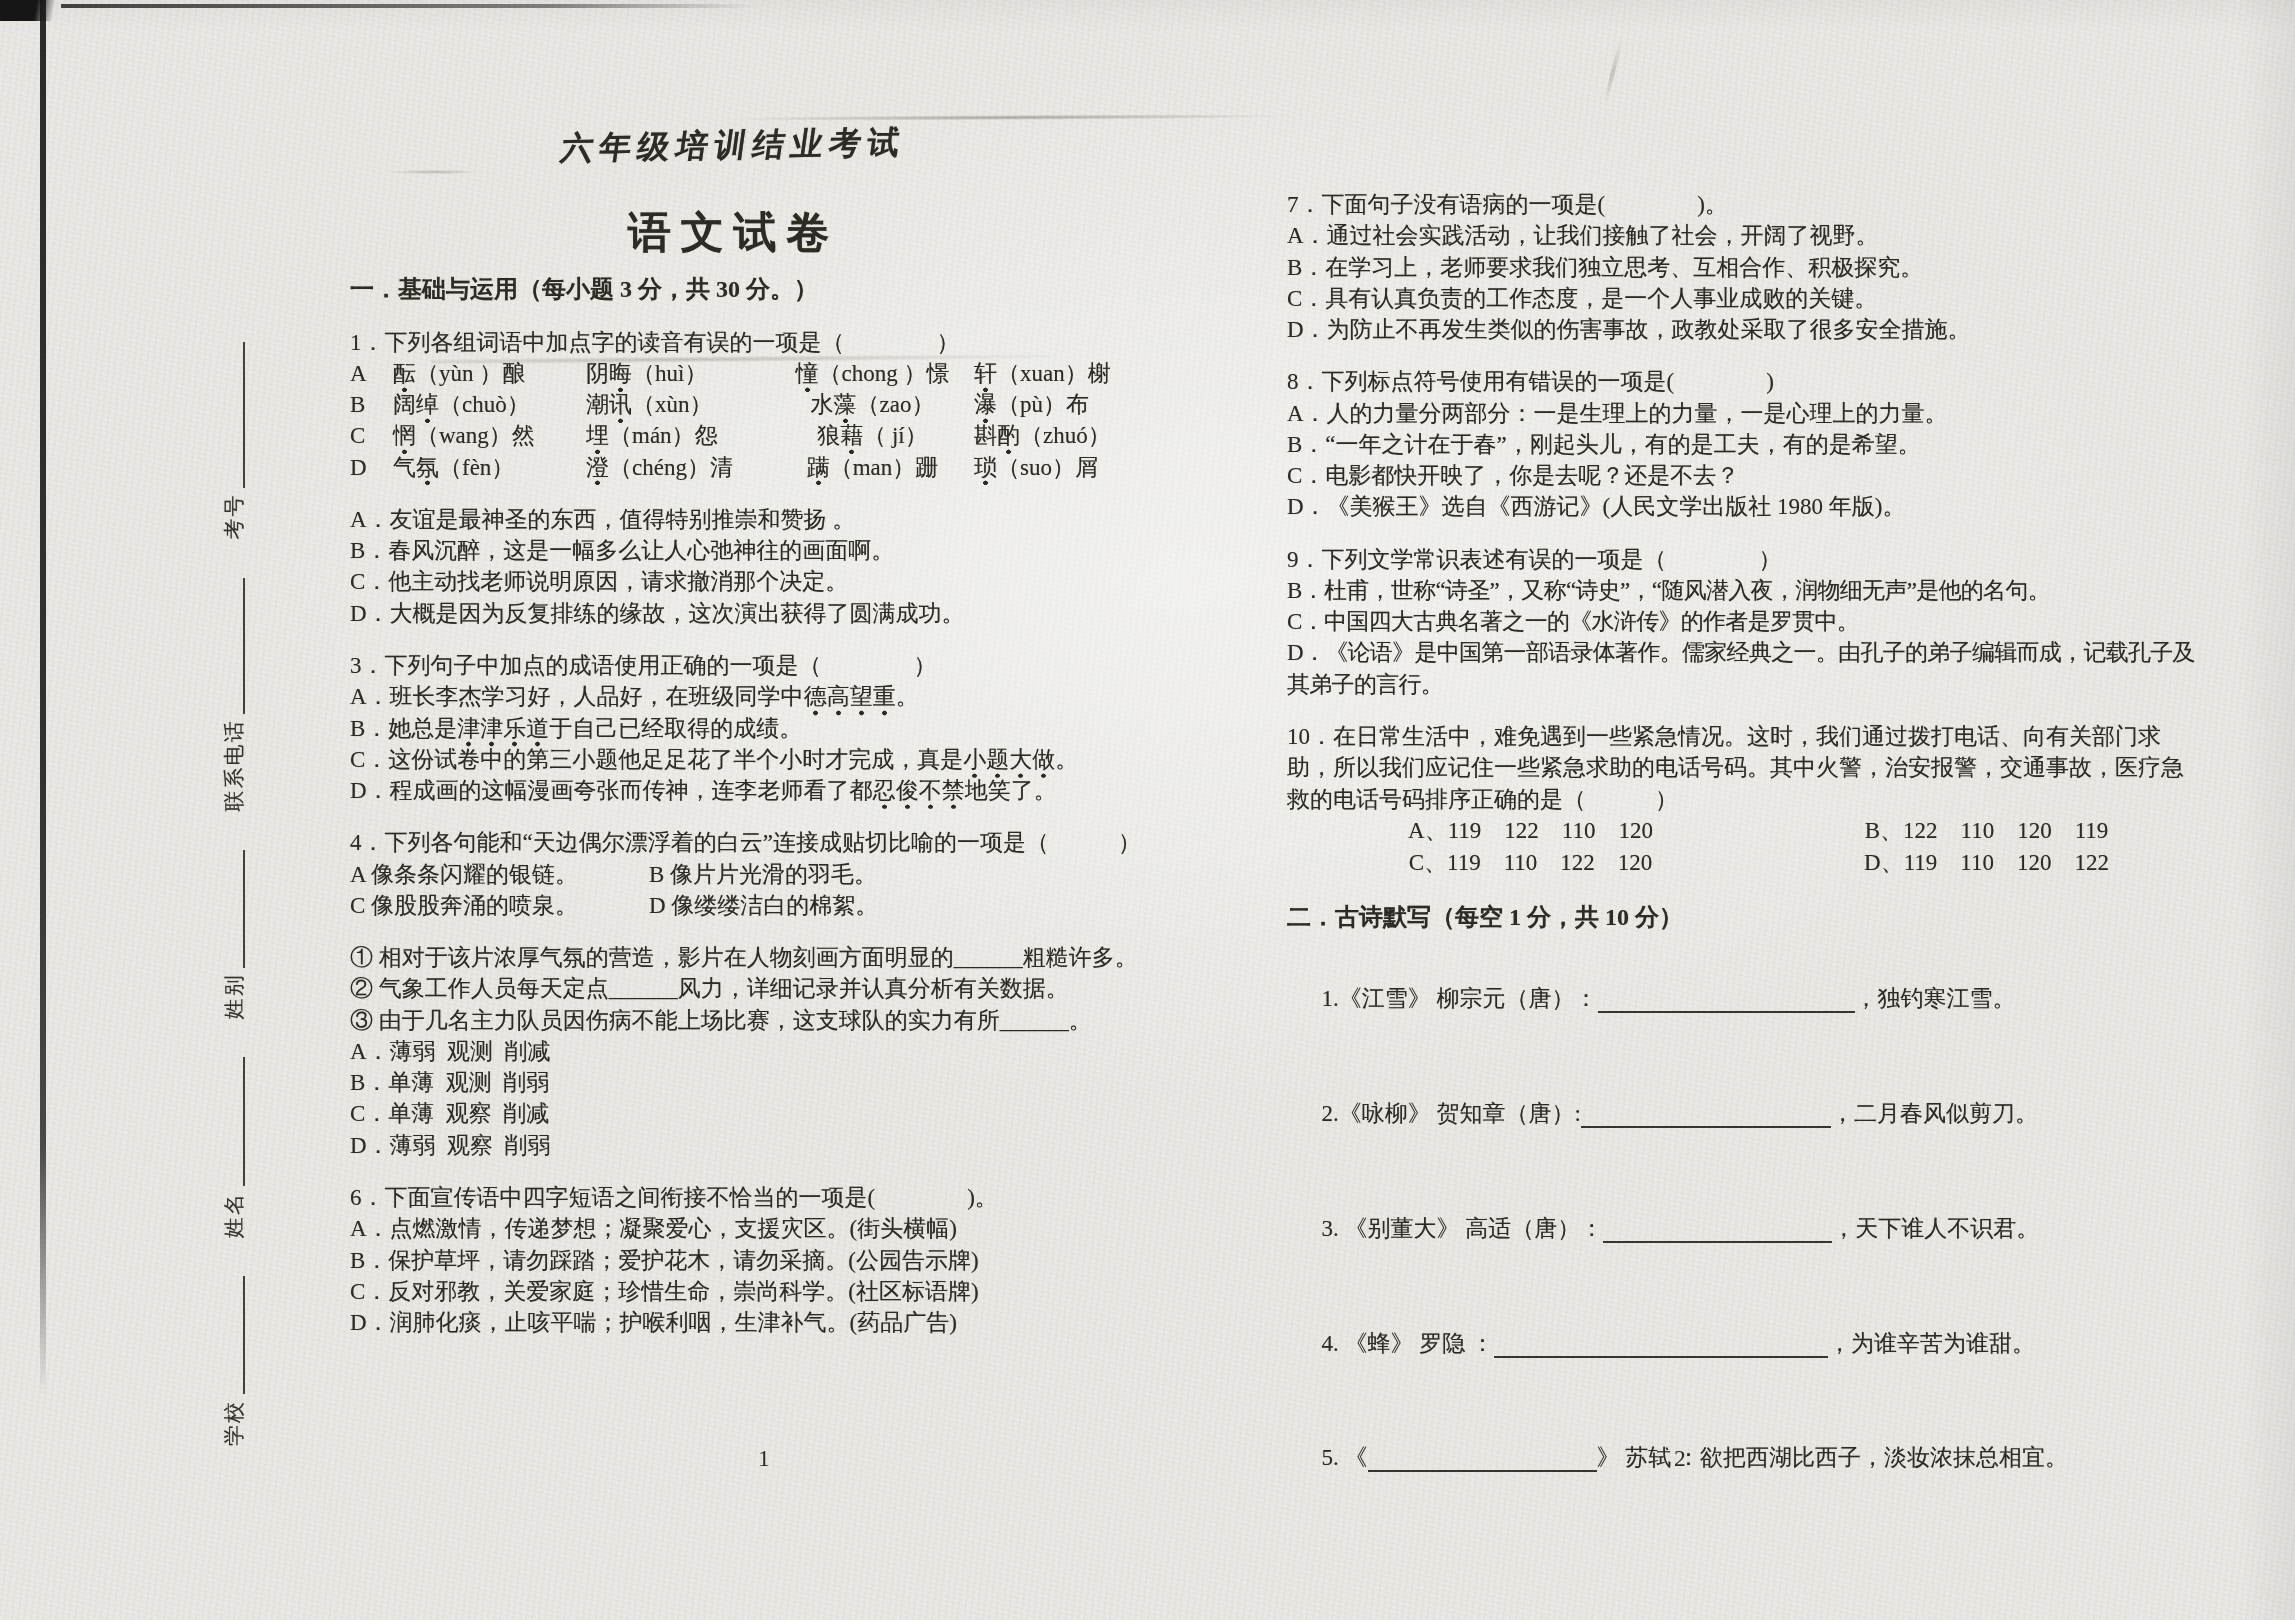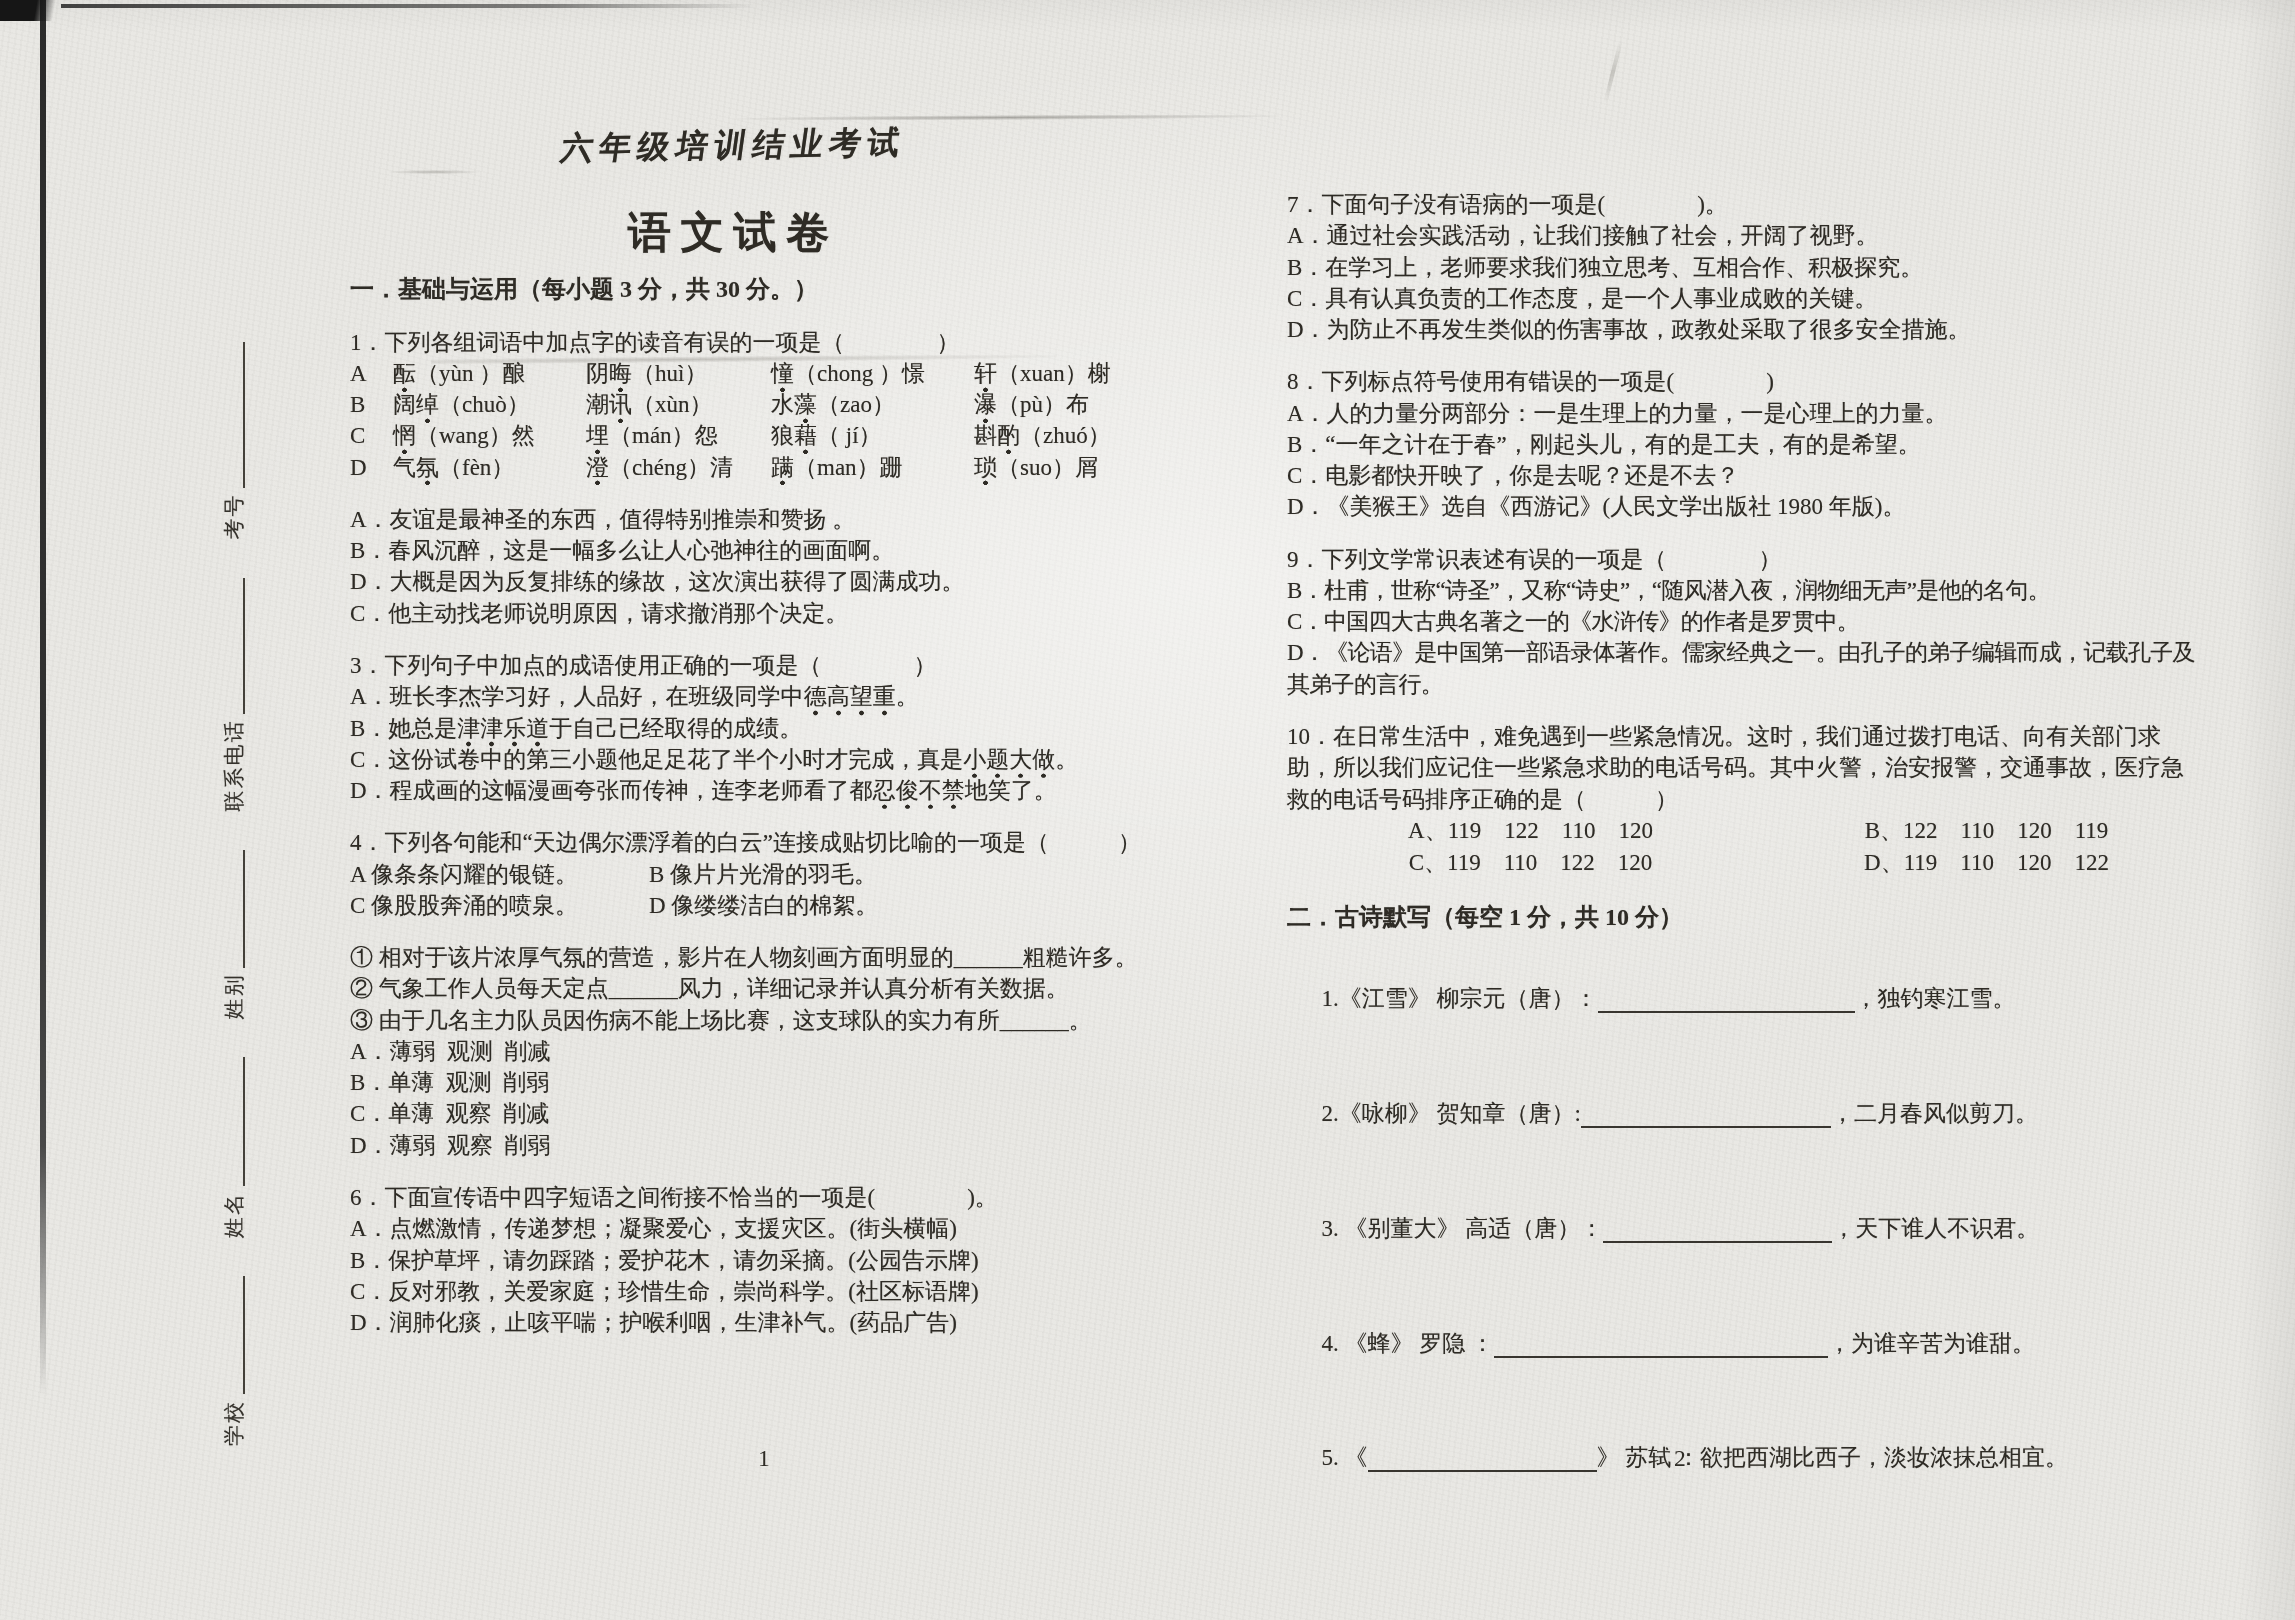--- a/index.html
+++ b/index.html
@@ -65,21 +65,21 @@
   .sec2{margin-top:23px;margin-bottom:18px;}
   .q{margin-top:21px;}
   .q:first-of-type{margin-top:0;}
   .line{white-space:pre-wrap;}
   .tight{letter-spacing:-0.7px;}
   
   .q1row{display:flex;white-space:pre-wrap;}
   .q1row .lab{width:43px;flex:none;}
   .q1row .c1{width:193px;flex:none;}
   .q1row .c2{width:185px;flex:none;}
-  .q1row .c3{width:203px;flex:none;}
+  .q1row .c3{width:203px;flex:none;text-align:center;}
   .q1row .c4{flex:1;}
   
   .em-dots{
     background-image:radial-gradient(circle,#2e2b25 2.1px,rgba(0,0,0,0) 2.5px);
     background-repeat:repeat-x;
     background-size:1em 5.6px;
     background-position:0 100%;
     padding-bottom:6.3px;
   }
   
@@ -154,22 +154,22 @@
         <span class="c1">气<span class="em-dots">氛</span>（fèn）</span>
         <span class="c2"><span class="em-dots">澄</span>（chéng）清</span>
         <span class="c3"><span class="em-dots">蹒</span>（man）跚</span>
         <span class="c4"><span class="em-dots">琐</span>（suo）屑</span>
       </div>
     </div>
 
     <div class="q">
       <div class="line">A．友谊是最神圣的东西，值得特别推崇和赞扬 。</div>
       <div class="line">B．春风沉醉，这是一幅多么让人心弛神往的画面啊。</div>
+      <div class="line">C．他主动找老师说明原因，请求撤消那个决定。</div>
       <div class="line">D．大概是因为反复排练的缘故，这次演出获得了圆满成功。</div>
-      <div class="line">C．他主动找老师说明原因，请求撤消那个决定。</div>
     </div>
 
     <div class="q">
       <div class="line">3．下列句子中加点的成语使用正确的一项是（　　　　）</div>
       <div class="line">A．班长李杰学习好，人品好，在班级同学中<span class="em-dots">德高望重</span>。</div>
       <div class="line">B．她总是<span class="em-dots">津津乐道</span>于自己已经取得的成绩。</div>
       <div class="line">C．这份试卷中的第三小题他足足花了半个小时才完成，真是<span class="em-dots">小题大做</span>。</div>
       <div class="line">D．程成画的这幅漫画夸张而传神，连李老师看了都<span class="em-dots">忍俊不禁</span>地笑了。</div>
     </div>
 

